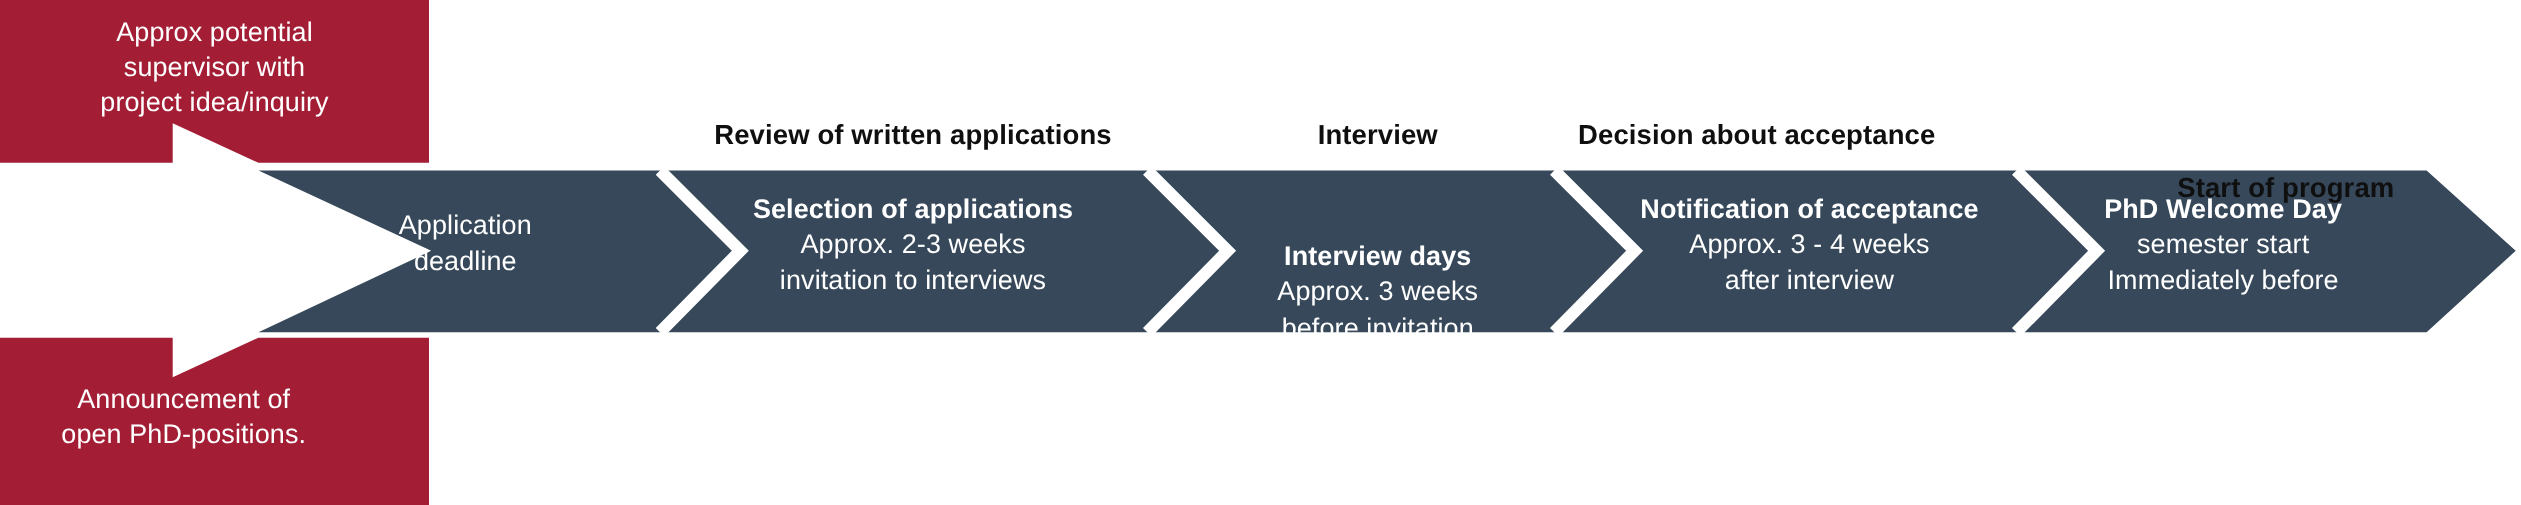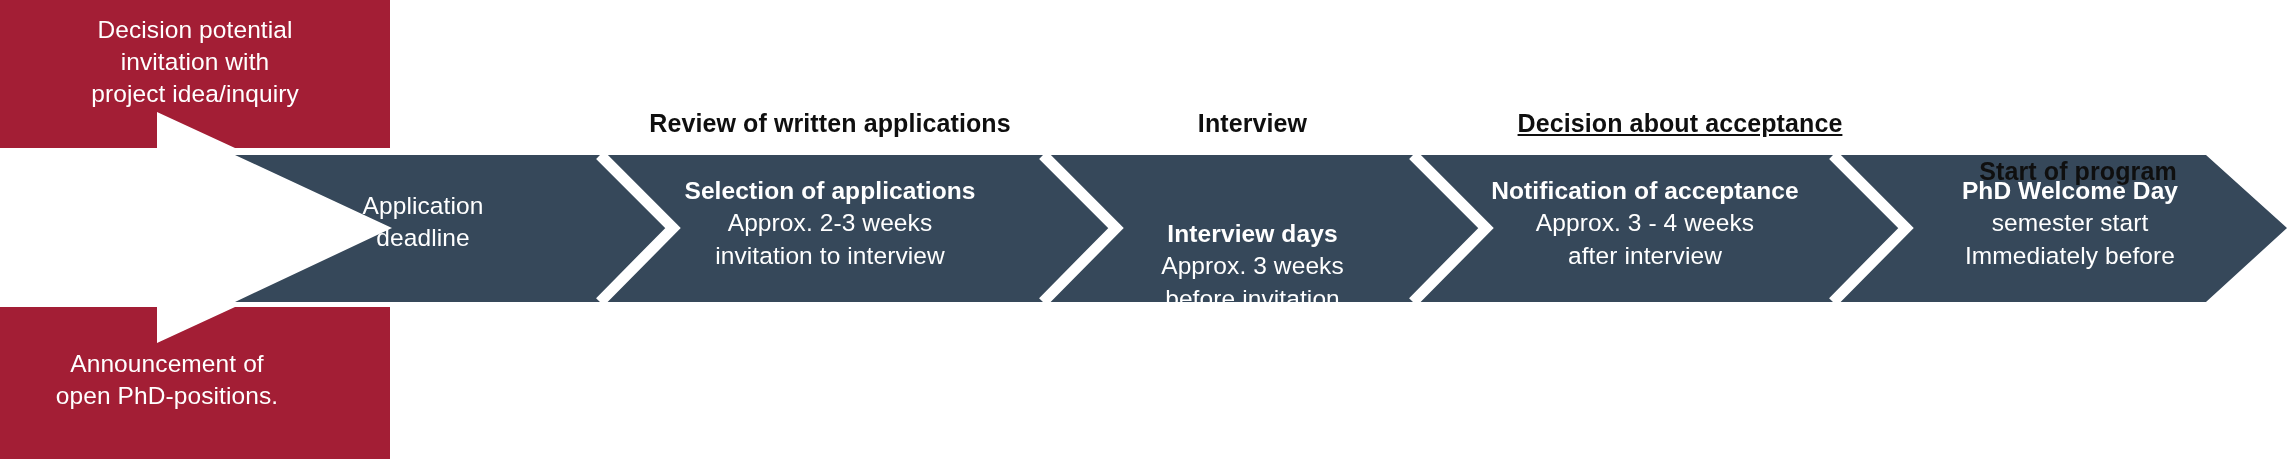--- a/index.html
+++ b/index.html
@@ -77,24 +77,24 @@
   .stage-body .plain-line {
     font-weight: 400;
     display: block;
   }
   
   .seg0-body { left: 258px;  width: 330px; top: 190px; }
   .seg1-cap  { left: 570px;  width: 520px; }
   .seg1-body { left: 570px;  width: 520px; }
   .seg2-cap  { left: 1075px; width: 355px; }
   .seg2-body { left: 1075px; width: 355px; margin-top: 43px; }
-  .seg3-cap  { left: 1470px; width: 420px; text-decoration: underline; }
+  .seg3-cap  { left: 1387px; width: 420px; }
   .seg3-body { left: 1435px; width: 420px; }
   .seg4-cap  { left: 1868px; width: 420px; margin-top: 48px; }
-  .seg4-body { left: 1860px; width: 420px; }
+  .seg4-body { left: 1811px; width: 420px; }
 </style>
 </head>
 <body>
 
 <div id="stage">
 
   <svg id="flow-svg" viewBox="0 0 2292 459">
 
     <path d="M 0 0 L 390 0 L 390 148 L 235 148 L 157 112 L 157 148 L 0 148 Z" fill="#a31e35"></path>
 
@@ -112,40 +112,40 @@
       <path d="M 600 155 L 673 228 L 600 302"></path>
       <path d="M 1043 155 L 1116 228 L 1043 302"></path>
       <path d="M 1413 155 L 1486 228 L 1413 302"></path>
       <path d="M 1833 155 L 1906 228 L 1833 302"></path>
     </g>
   </svg>
 
   <div class="layer-text">
 
     <div class="note note-top">
-      <div>Decision potential</div>
-      <div>invitation with</div>
+      <div>Approx potential</div>
+      <div>supervisor with</div>
       <div>project idea/inquiry</div>
     </div>
 
     <div class="note note-bottom">
       <div>Announcement of</div>
       <div>open PhD-positions.</div>
     </div>
 
     <div class="stage-body seg0-body">
       <span class="plain-line">Application</span>
       <span class="plain-line">deadline</span>
     </div>
 
     <div class="stage-caption seg1-cap">Review of written applications</div>
     <div class="stage-body seg1-body">
       <span class="bold-line">Selection of applications</span>
       <span class="plain-line">Approx. 2-3 weeks</span>
-      <span class="plain-line">invitation to interview</span>
+      <span class="plain-line">invitation to interviews</span>
     </div>
 
     <div class="stage-caption seg2-cap">Interview</div>
     <div class="stage-body seg2-body">
       <span class="bold-line">Interview days</span>
       <span class="plain-line">Approx. 3 weeks</span>
       <span class="plain-line">before invitation</span>
     </div>
 
     <div class="stage-caption seg3-cap">Decision about acceptance</div>

